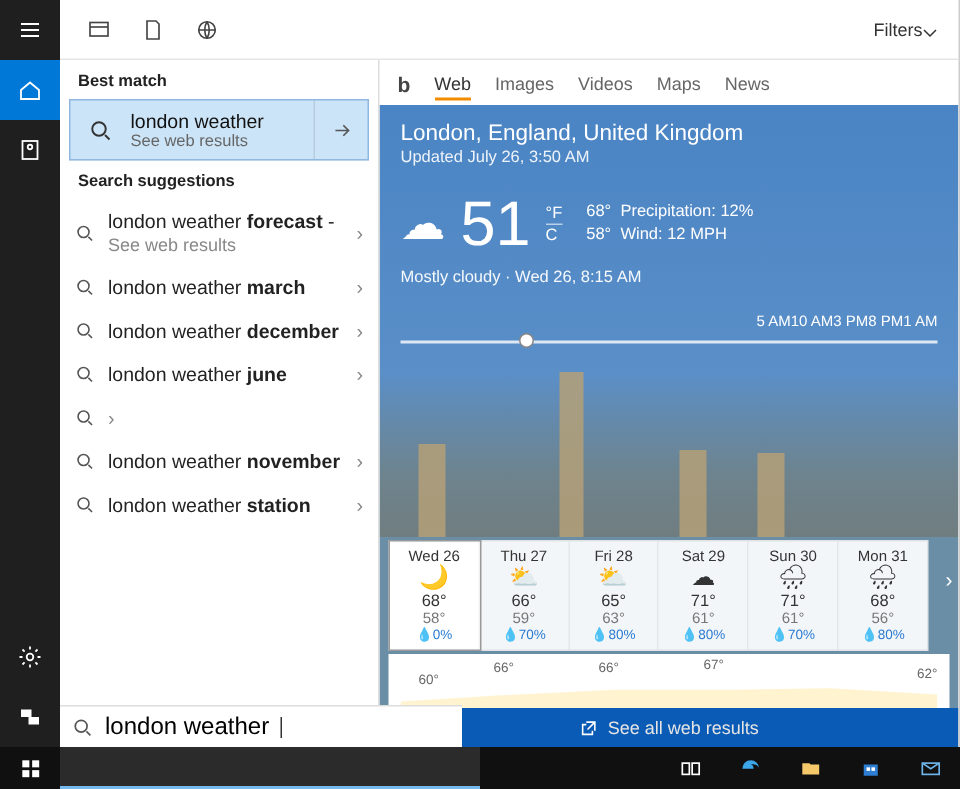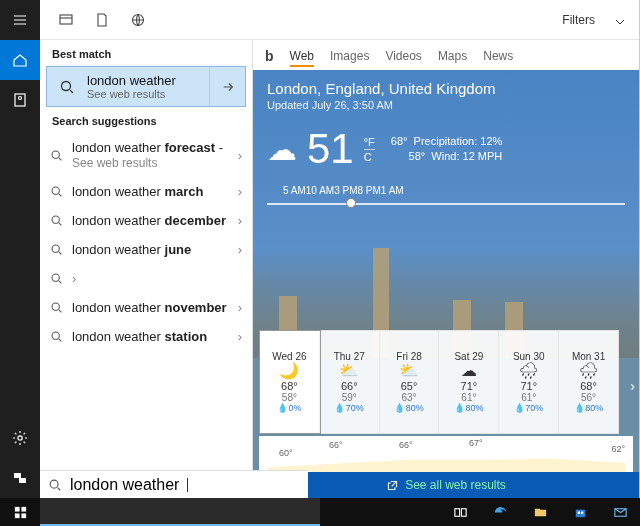--- a/index.html
+++ b/index.html
@@ -8,21 +8,21 @@
 .sidebar { width: 40px; background: #1f1f1f; display: flex; flex-direction: column; }
 .sidebar-top, .sidebar-bottom { display: flex; flex-direction: column; }
 .sidebar-bottom { margin-top: auto; }
 .sidebar-btn { width: 40px; height: 40px; display: flex; align-items: center; justify-content: center; color: #fff; cursor: pointer; }
 .sidebar-btn.active { background: #0078d7; }
 .sidebar-btn svg { width: 16px; height: 16px; }
 .main { flex: 1; display: flex; flex-direction: column; background: #fff; border-right: 1px solid #ccc; }
 .topbar { height: 40px; display: flex; align-items: center; padding: 0 8px; border-bottom: 1px solid #e6e6e6; }
 .topbar-icon { width: 36px; height: 40px; display: flex; align-items: center; justify-content: center; color: #444; cursor: pointer; }
 .topbar-icon svg { width: 16px; height: 16px; }
-.filters { margin-left: auto; font-size: 12px; color: #333; display: flex; align-items: flex-end; gap: 20px; cursor: pointer; padding-right: 6px; }
+.filters { margin-left: auto; font-size: 12px; color: #333; display: flex; align-items: flex-end; gap: 0; cursor: pointer; padding-right: 6px; }
 .body { flex: 1; display: flex; overflow: hidden; }
 .left { width: 212px; overflow-y: auto; }
 .section-h { font-size: 11px; font-weight: 600; padding: 8px 12px 6px; color: #222; }
 .best { display: flex; align-items: center; background: #cce4f7; border: 1px solid #8fb8e0; margin: 0 6px; }
 .best-icon { width: 40px; display: flex; align-items: center; justify-content: center; color: #333; }
 .best-text { flex: 1; padding: 6px 0; }
 .best-title { font-size: 13px; color: #111; }
 .best-sub { font-size: 11px; color: #666; }
 .best-arrow { width: 36px; display: flex; align-items: center; justify-content: center; border-left: 1px solid rgba(0,0,0,.1); color: #555; align-self: stretch; }
 .sugg { display: flex; align-items: center; padding: 7px 10px; font-size: 13px; color: #222; cursor: pointer; }
@@ -43,40 +43,40 @@
 .tower.t2 { left: 120px; height: 110px; width: 16px; }
 .tower.t3 { left: 200px; height: 58px; }
 .tower.t4 { left: 252px; height: 56px; }
 .loc { padding: 10px 14px 2px; font-size: 15px; }
 .upd { padding: 0 14px 10px; font-size: 11px; opacity: .9; }
 .cur { display: flex; align-items: center; padding: 4px 14px 4px; gap: 10px; }
 .cur-icon { font-size: 30px; }
 .cur-temp { font-size: 42px; font-weight: 300; }
 .cur-units { font-size: 11px; line-height: 14px; }
 .cur-units .f { border-bottom: 1px solid rgba(255,255,255,.6); }
-.cur-right { font-size: 11px; line-height: 15px; margin-left: 6px; text-align: right; }
+.cur-right { font-size: 11px; line-height: 15px; margin-left: 6px; }
 .cond { padding: 2px 14px 10px; font-size: 11px; opacity: .95; }
 .timeline { position: relative; margin: 8px 14px 0; height: 34px; font-size: 10px; }
-.timeline .labels { display: flex; justify-content: flex-start; padding-left: 16px; }
+.timeline .labels { display: flex; justify-content: flex-end; padding-left: 16px; }
 .timeline .track { position: absolute; left:0; right:0; top:18px; height:2px; background: rgba(255,255,255,.8); }
 .timeline .thumb { position: absolute; top:13px; left:22%; width:10px; height:10px; border-radius:50%; background:#fff; border:1px solid #888; }
 .forecast { position: absolute; left:6px; right:20px; bottom: 64px; background: rgba(255,255,255,.92); color:#333; display:flex; font-size:10px; text-align:center; border:1px solid rgba(0,0,0,.08); }
-.fday { flex:1; padding:20px 2px; border-right:1px solid rgba(0,0,0,.06); }
+.fday { flex:1; padding:5px 2px; border-right:1px solid rgba(0,0,0,.06); }
 .fday:last-child { border-right:none; }
 .fday.sel { background:#fff; outline:1px solid #999; }
 .fday .ic { font-size:16px; line-height:18px; }
 .fday .hi { font-size:11px; }
 .fday .lo { font-size:10px; color:#777; }
 .fday .pr { color:#2a7ad1; font-size:9px; }
 .fwd { position:absolute; right:4px; bottom:104px; color:#fff; font-size:14px; cursor:pointer; }
 .graph { position:absolute; left:6px; right:6px; bottom:6px; height:56px; background:#fff; }
 .graph .area { position:absolute; left:8px; right:8px; bottom:14px; top:16px; background: linear-gradient(#fff3d0,#fff3d0); clip-path: polygon(0 60%, 18% 45%, 40% 30%, 62% 30%, 80% 26%, 100% 42%, 100% 100%, 0 100%); border-top:1px solid #e5c95a; }
 .graph .t { position:absolute; font-size:9px; color:#666; }
 .graph .p { position:absolute; font-size:9px; color:#2a7ad1; bottom:1px; }
-.seeall { position:absolute; left:0; right:0; bottom:0; background:#0a5bb5; color:#86efac; font-size:12px; text-align:center; padding:6px 0; cursor:pointer; display:flex; align-items:center; justify-content:center; gap:6px; }
+.seeall { position:absolute; left:0; right:0; bottom:0; background:#0a5bb5; color:#e5e5e5; font-size:12px; text-align:center; padding:6px 0; cursor:pointer; display:flex; align-items:center; justify-content:center; gap:6px; }
 .seeall svg{width:13px;height:13px}
 .searchbar { position:absolute; left:40px; bottom:28px; right:auto; width:268px; height:28px; background:#fff; border-top:1px solid #ddd; display:flex; align-items:center; padding:0 8px; gap:8px; }
 .cursor { display:inline-block; width:1px; height:14px; background:#333; vertical-align:middle; animation: blink 1s infinite; }
 .taskbar { position:absolute; left:0; right:0; bottom:0; height:28px; background:#101010; display:flex; align-items:center; }
 .taskbar .tb { width:40px; height:28px; display:flex; align-items:center; justify-content:center; color:#fff; cursor:pointer; }
 .taskbar .spacer { flex:1; }
 .taskbar .tb.active { background:#2b2b2b; border-bottom:2px solid #76b9ed; }
 .taskbar svg{width:15px;height:15px}
 </style>
 </head>
@@ -259,20 +259,21 @@
             <div class="cur-temp">51</div>
             <div class="cur-units">
               <div class="f">°F</div>
               <div>C</div>
             </div>
             <div class="cur-right">
               <div><span>68°</span>&nbsp;&nbsp;<span>Precipitation: </span><span>12%</span></div>
               <div><span>58°</span>&nbsp;&nbsp;<span>Wind: </span><span>12 MPH</span></div>
             </div>
           </div>
+          <div class="cond">Mostly cloudy · Wed 26, 8:15 AM</div>
           <div class="timeline">
             <div class="labels" id="tl-labels">
                 <span>5 AM</span>
                 <span>10 AM</span>
                 <span>3 PM</span>
                 <span>8 PM</span>
                 <span>1 AM</span>
               </div>
             <div class="track"></div>
             <div class="thumb"></div>

